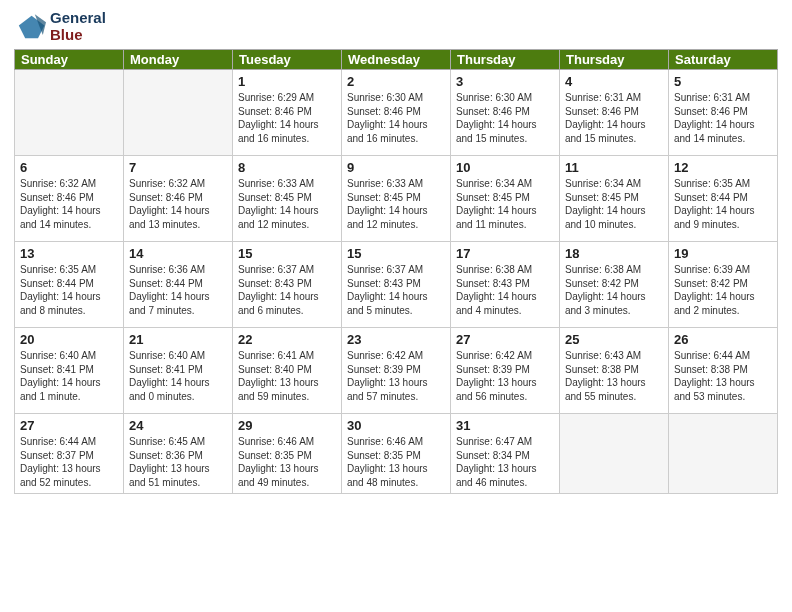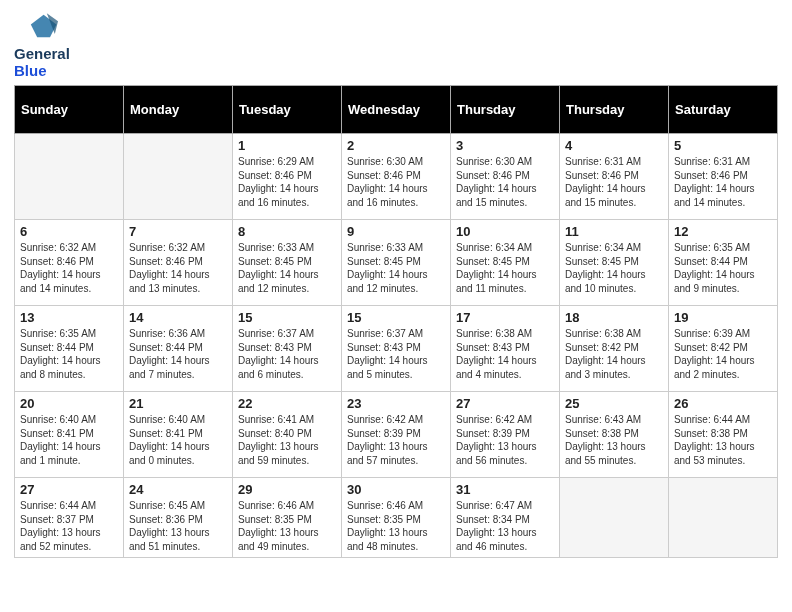--- a/index.html
+++ b/index.html
@@ -18,21 +18,20 @@
     .header {
       display: flex;
       justify-content: space-between;
       align-items: flex-start;
       margin-bottom: 6px;
     }
     .logo {
       display: flex;
       align-items: center;
       gap: 4px;
-      flex-direction: column;
     }
     .logo-text {
       font-size: 15px;
       font-weight: bold;
       color: #1a3a5c;
       line-height: 1.1;
     }
     .logo-icon {
       width: 32px;
       height: 32px;
@@ -49,24 +48,24 @@
       font-size: 15px;
       color: #1a3a5c;
       font-weight: normal;
     }
     .calendar {
       width: 100%;
       border-collapse: collapse;
       table-layout: fixed;
     }
     .calendar th {
-      background: #000000;
+      background: #4d7c0f;
       color: #fff;
       text-align: left;
-      padding: 16px 6px;
+      padding: 2px 6px;
       font-size: 13px;
       font-weight: bold;
       border: 1px solid #aaa;
     }
     .calendar td {
       vertical-align: top;
       padding: 4px 5px;
       border: 1px solid #ccc;
       font-size: 10.5px;
       color: #222;
@@ -96,21 +95,21 @@
 
 <div class="container">
   <div class="header">
     <div class="logo">
       <svg class="logo-icon" viewBox="0 0 40 40" xmlns="http://www.w3.org/2000/svg">
         <polygon points="22,6 38,18 30,34 14,34 6,18" fill="#2471a3" opacity="0.85"></polygon>
         <polygon points="26,4 40,14 36,30" fill="#1a5276" opacity="0.7"></polygon>
       </svg>
       <div class="logo-text">
         <div>General</div>
-        <div style="color:#1d4ed8;">Blue</div>
+        <div style="color:#7f1d1d;">Blue</div>
       </div>
     </div>
   </div>
 
   <table class="calendar">
     <thead>
       <tr>
         <th>Sunday</th>
         <th>Monday</th>
         <th>Tuesday</th>

